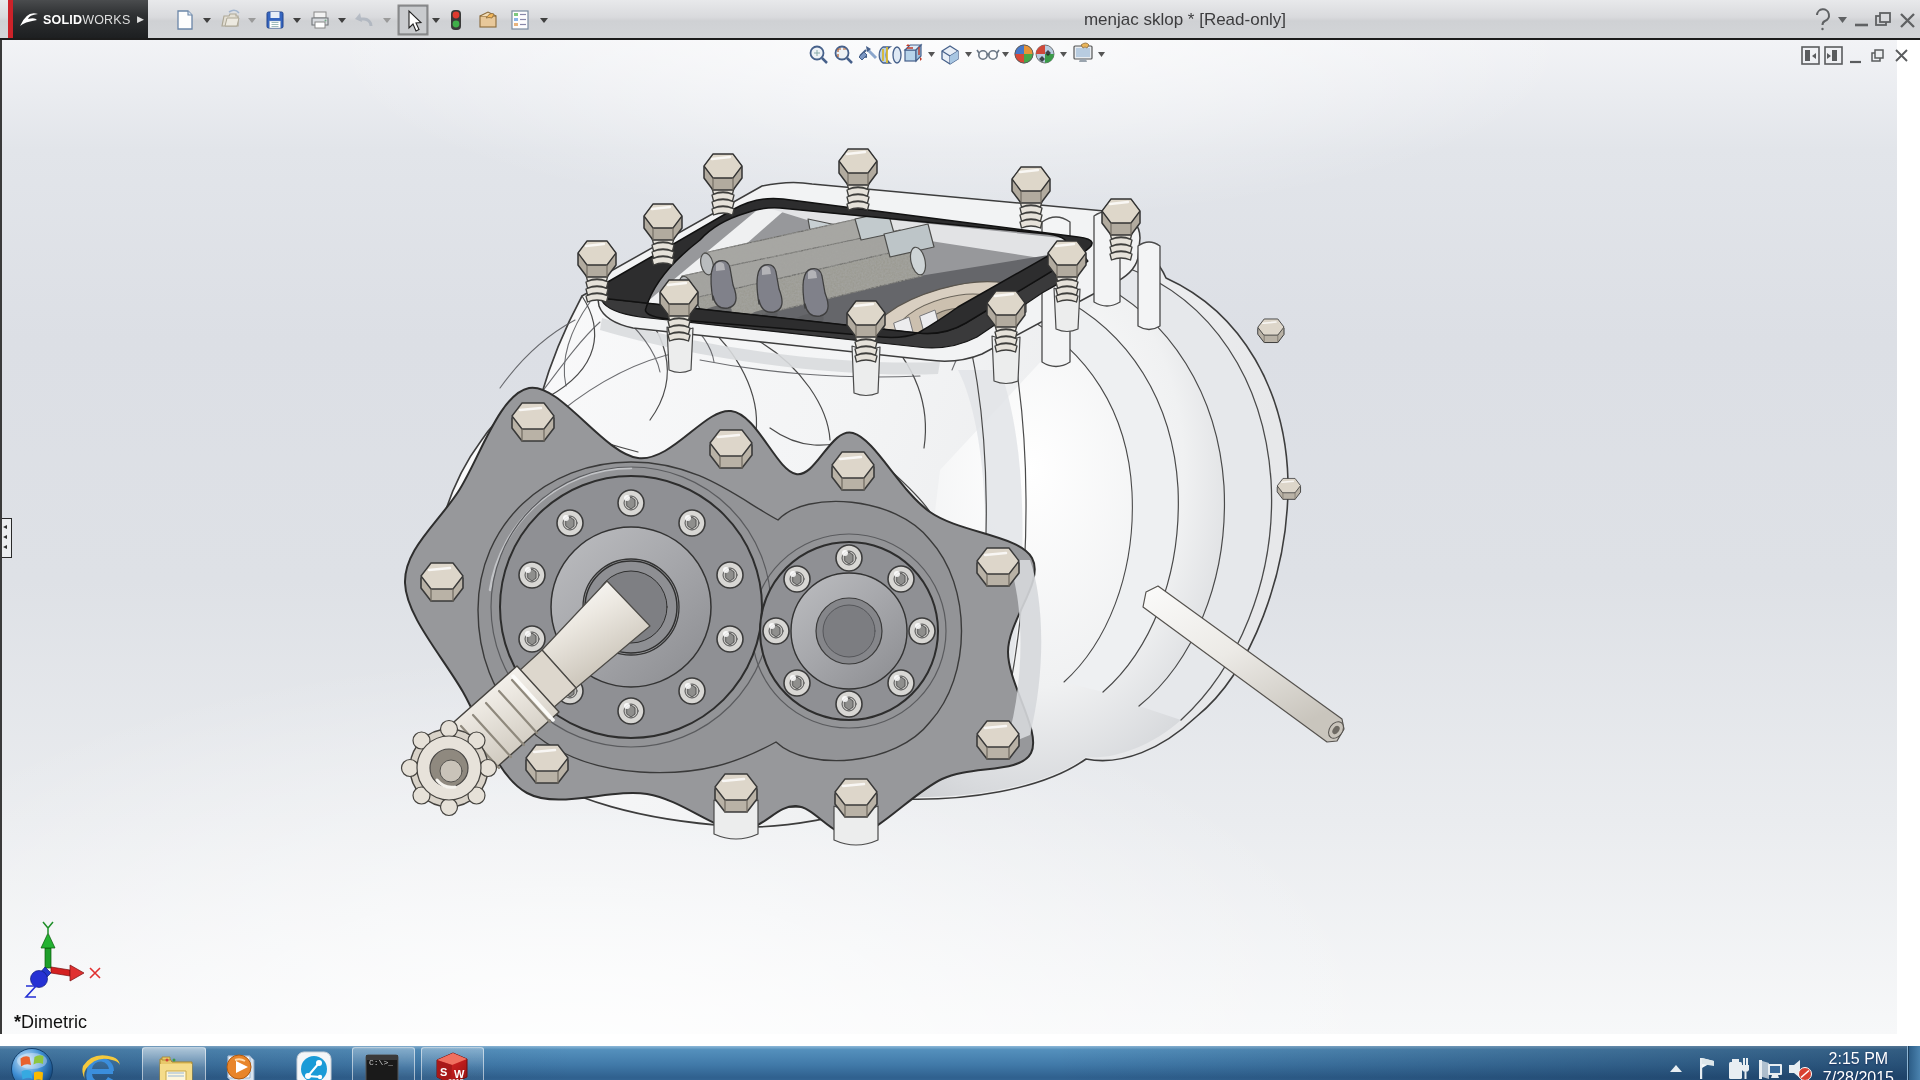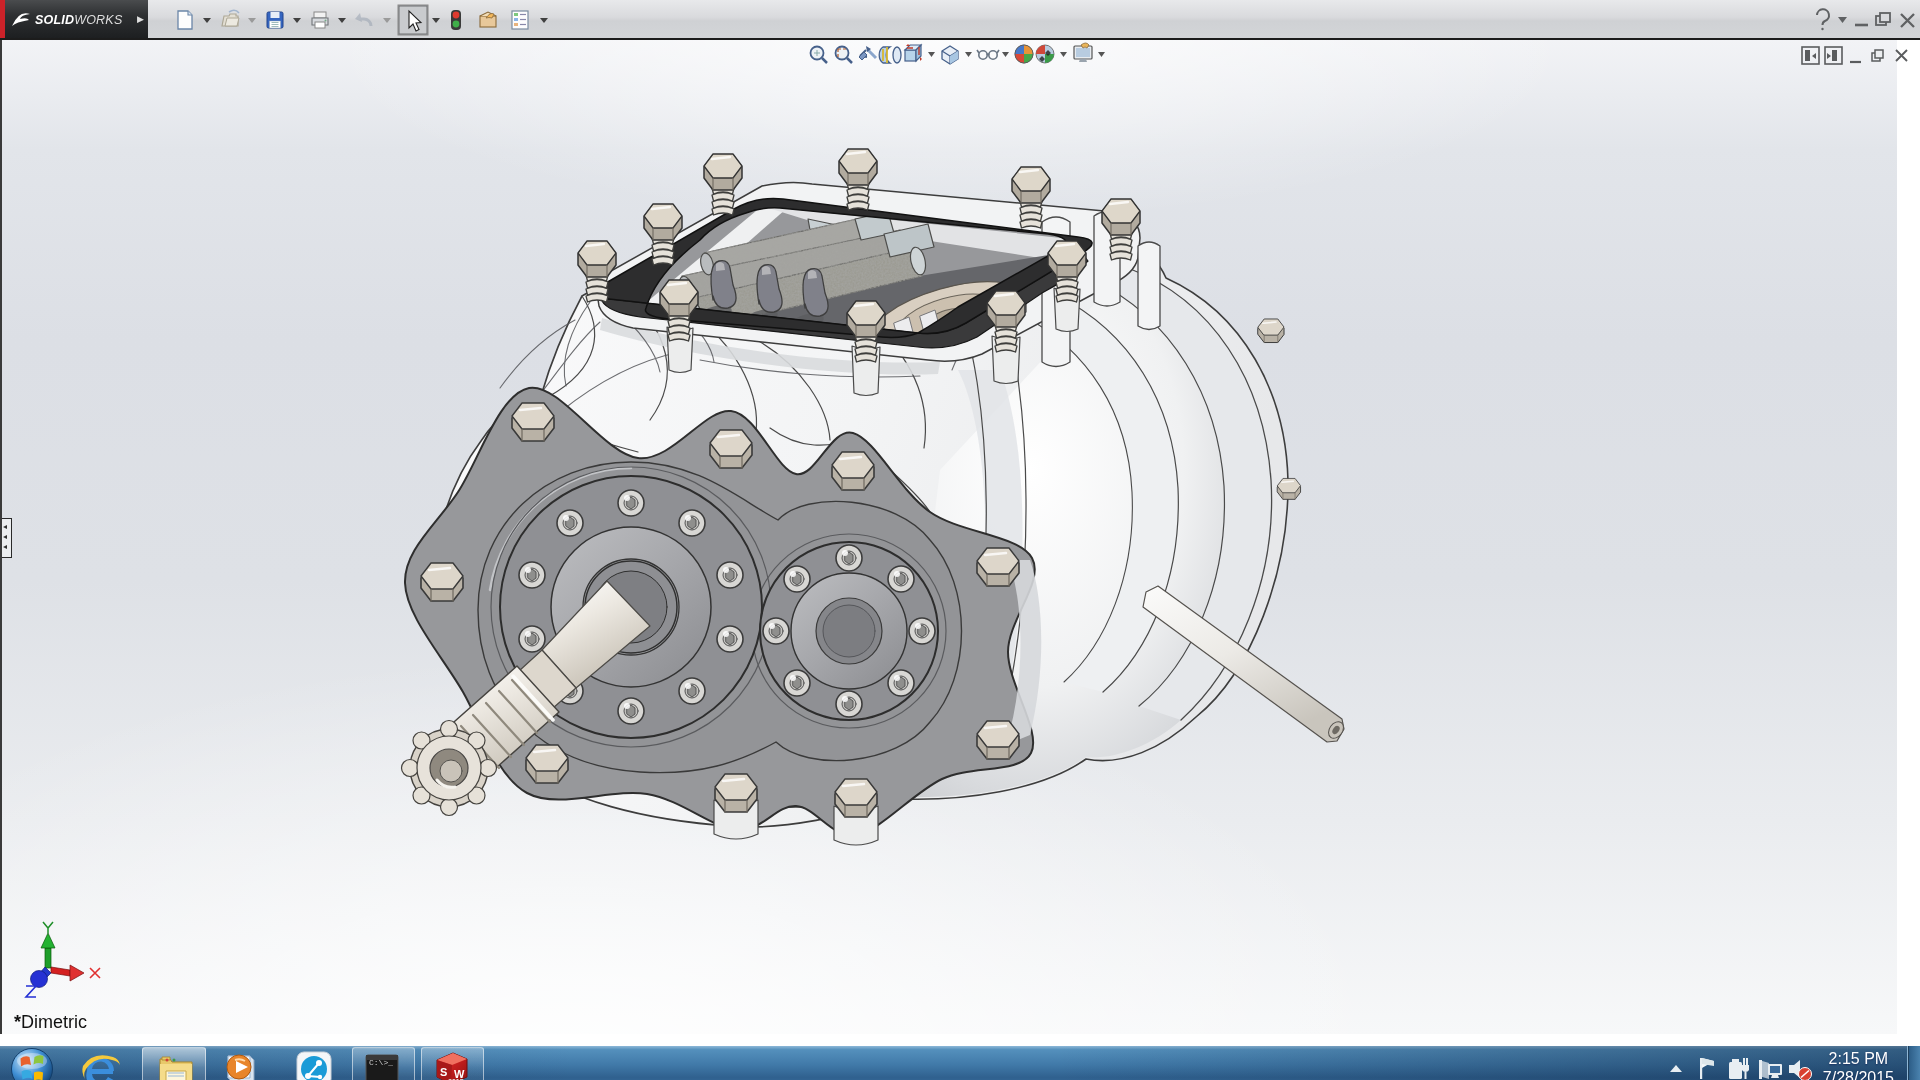--- a/index.html
+++ b/index.html
@@ -1,21 +1,21 @@
 <!DOCTYPE html>
 <html><head>
 <meta charset="utf-8">
 <style>
   html,body{margin:0;padding:0;width:1920px;height:1080px;overflow:hidden;
     font-family:"Liberation Sans",sans-serif;-webkit-font-smoothing:antialiased;}
   #topbar{position:absolute;left:0;top:0;width:1920px;height:40px;
     background:linear-gradient(to bottom,#e8e9eb 0%,#d9dadd 45%,#cfd1d4 55%,#d3d5d8 100%);
     border-bottom:2px solid #1c1c1c;box-sizing:border-box;}
-  #logo{position:absolute;left:0;top:0;width:133px;height:38px;
-    background:linear-gradient(to bottom,#4a4c4e 0%,#2e3032 40%,#1d1f21 100%);font-style:italic;}
+  #logo{position:absolute;left:8px;top:0;width:133px;height:38px;
+    background:linear-gradient(to bottom,#4a4c4e 0%,#2e3032 40%,#1d1f21 100%);}
   #logo .red{position:absolute;left:0;top:0;width:5px;height:38px;background:#cc2229;}
   #logotab{position:absolute;left:133px;top:0;width:15px;height:38px;
     background:linear-gradient(to bottom,#4a4c4e 0%,#2e3032 40%,#1d1f21 100%);
     color:#e0e0e0;font-size:9px;line-height:38px;text-align:center;}
   #title{position:absolute;left:1045px;top:0;width:280px;height:38px;line-height:40px;
     text-align:center;font-size:17px;color:#3c3c3e;}
   #viewport{position:absolute;left:0;top:40px;width:1897px;height:994px;
     background:
       radial-gradient(ellipse 900px 260px at 50% 0px, rgba(255,255,255,.75) 0%, rgba(255,255,255,0) 70%),
       radial-gradient(ellipse 1400px 700px at 30% 104%, rgba(255,255,255,.9) 0%, rgba(255,255,255,0) 60%),
@@ -436,20 +436,21 @@
 </svg>
 <div id="topbar">
   <div id="logo">
       <div class="red"></div>
     <svg width="133" height="38" style="position:absolute">
       <text x="35" y="24" font-size="12.5" font-weight="bold" fill="#fff" font-family="Liberation Sans" letter-spacing="0.2">SOLID<tspan font-weight="normal" fill="#dedede">WORKS</tspan></text>
       <path d="M12 26 q7 -16 18 -12 q-9 1 -10 5 q7 -2 9 1 q-13 2 -17 6 z" fill="#fff"></path>
     </svg>
   </div>
   <div id="logotab">▶</div>
+  <div id="title">menjac sklop * [Read-only]</div>
   <svg id="tbicons" width="1920" height="40" style="position:absolute;left:0;top:0">
     <g transform="translate(185,20)">
       <path d="M-7,-9 L3,-9 L7,-5 L7,9 L-7,9 Z" fill="#fdfdfd" stroke="#6b86a8" stroke-width="1.3"></path>
       <path d="M3,-9 L3,-5 L7,-5" fill="#dce6f2" stroke="#6b86a8" stroke-width="1.1"></path>
     </g>
     <path d="M203,18 l8,0 -4,5 z" fill="#404040"></path>
     <g transform="translate(230,20)" opacity="0.75">
       <path d="M-8,6 L-6,-4 L-1,-4 L0,-6 L6,-6 L6,-4 L8,-4 L8,6 Z" fill="#e8e2d2" stroke="#a09880" stroke-width="1.2"></path>
       <path d="M-3,-2 L9,-2 L7,6 L-5,6 Z" fill="#f6f1e4" stroke="#a09880" stroke-width="1"></path>
       <path d="M-1,-8 q6,-4 10,1" fill="none" stroke="#8fa8c8" stroke-width="1.6"></path>

